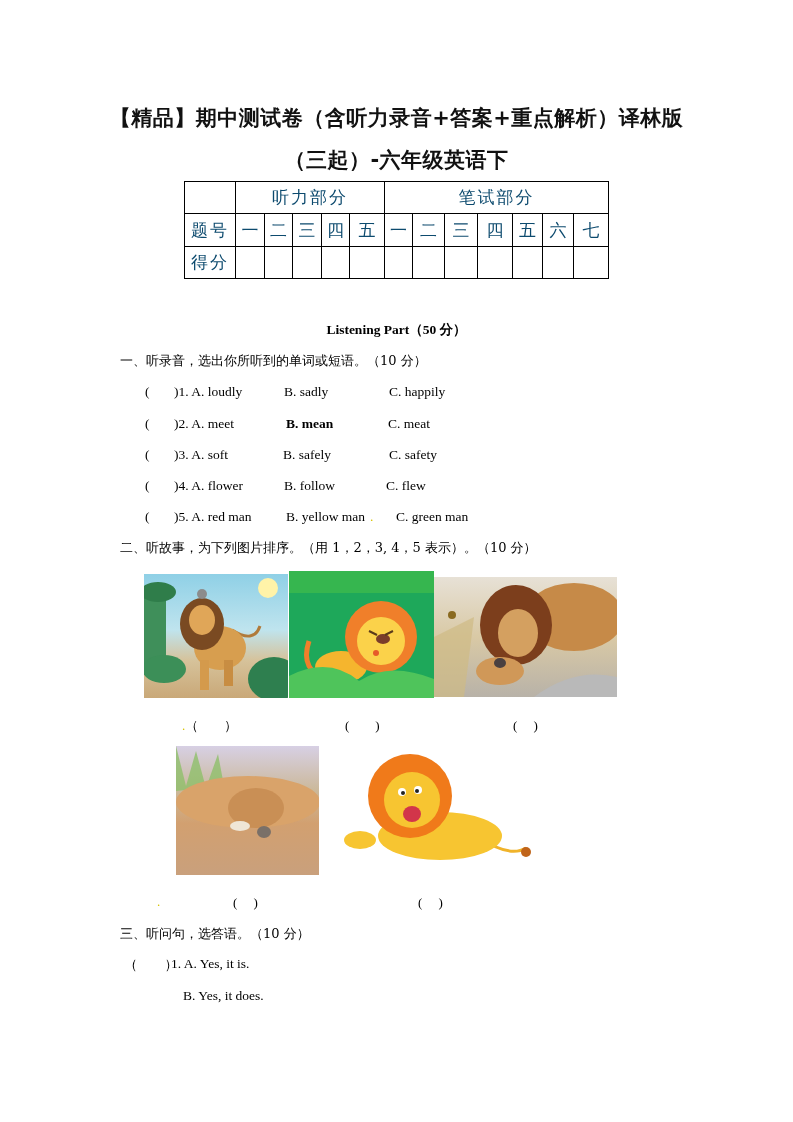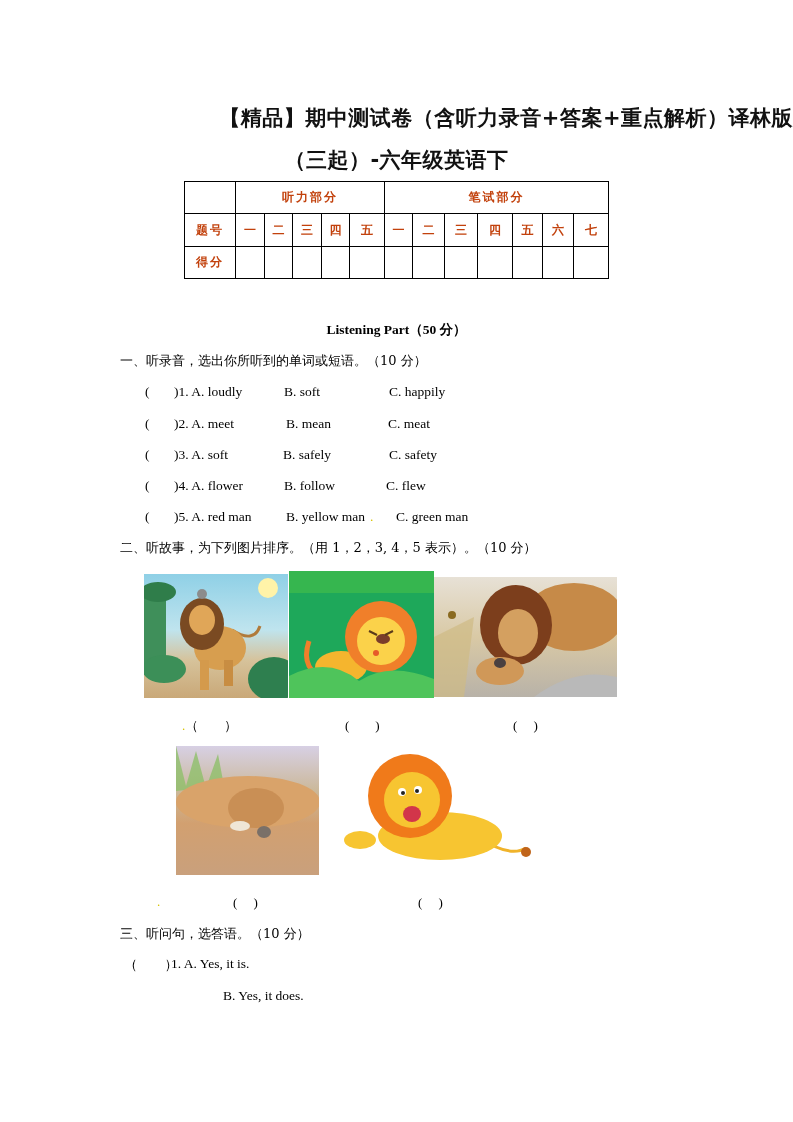--- a/index.html
+++ b/index.html
@@ -2,33 +2,33 @@
 <html><head>
 <meta charset="utf-8">
 <style>
   html, body { margin:0; padding:0; background:#ffffff; }
   body { width:793px; height:1122px; position:relative; overflow:hidden;
          font-family:"Liberation Serif","DejaVu Serif",serif; color:#000; }
   .abs { position:absolute; }
   .title { left:0; width:793px; text-align:center; font-family:"DejaVu Sans",sans-serif;
            font-size:21px; font-weight:bold; color:#111; letter-spacing:0.5px; }
   table.score { position:absolute; left:184px; top:181px; border-collapse:collapse;
-                font-family:"DejaVu Serif",serif; font-size:12px; color:#c2410c;font-weight:bold; }
+                font-family:"DejaVu Serif",serif; font-size:17px; color:#0c4a6e; }
   table.score td { border:1px solid #000; text-align:center; padding:0; height:31px; }
   .heading { font-size:13.5px; font-weight:bold; }
   .line { font-size:13.5px; white-space:nowrap; }
   .cn { font-family:"DejaVu Serif",serif; font-size:13px; }
   .pic { position:absolute; overflow:hidden; }
   .paren { font-size:13px; white-space:nowrap; }
   .dot-yellow { color:#d7c400; }
 </style>
 </head>
 <body>
 
-<div class="abs title" style="top:104px;text-align:right;">【精品】期中测试卷（含听力录音+答案+重点解析）译林版</div>
+<div class="abs title" style="top:104px;">【精品】期中测试卷（含听力录音+答案+重点解析）译林版</div>
 <div class="abs title" style="top:146px;">（三起）-六年级英语下</div>
 
 <table class="score">
   <colgroup>
     <col style="width:51px">
       <col style="width:29px">
       <col style="width:28px">
       <col style="width:29px">
       <col style="width:28px">
       <col style="width:35px">
@@ -79,26 +79,26 @@
 </tbody>
   </table>
 
 <div class="abs heading" style="left:0; width:793px; text-align:center; top:321px;">Listening Part（50 分）</div>
 
 <div class="abs line cn" style="left:120px; top:352px;">一、听录音，选出你所听到的单词或短语。（10 分）</div>
 
 <div>
   <div class="abs line" style="left:145px; top:384px;">(</div>
   <div class="abs line" style="left:174px; top:384px;">)1. A. loudly</div>
-  <div class="abs line" style="left:284px; top:384px;">B. soft</div>
+  <div class="abs line" style="left:284px; top:384px;">B. sadly</div>
   <div class="abs line" style="left:389px; top:384px;">C. happily</div>
 
   <div class="abs line" style="left:145px; top:416px;">(</div>
   <div class="abs line" style="left:174px; top:416px;">)2. A. meet</div>
-  <div class="abs line" style="left:286px; top:416px;">B. mean</div>
+  <div class="abs line" style="left:286px; top:416px;font-weight:bold;">B. mean</div>
   <div class="abs line" style="left:388px; top:416px;">C. meat</div>
 
   <div class="abs line" style="left:145px; top:447px;">(</div>
   <div class="abs line" style="left:174px; top:447px;">)3. A. soft</div>
   <div class="abs line" style="left:283px; top:447px;">B. safely</div>
   <div class="abs line" style="left:389px; top:447px;">C. safety</div>
 
   <div class="abs line" style="left:145px; top:478px;">(</div>
   <div class="abs line" style="left:174px; top:478px;">)4. A. flower</div>
   <div class="abs line" style="left:284px; top:478px;">B. follow</div>
@@ -189,13 +189,13 @@
   </svg>
 </div>
 
 <div class="abs paren dot-yellow" style="left:157px; top:894px;">.</div>
 <div class="abs paren" style="left:233px; top:894px;">(　 )</div>
 <div class="abs paren" style="left:418px; top:894px;">(　 )</div>
 
 <div class="abs line cn" style="left:120px; top:925px;">三、听问句，选答语。（10 分）</div>
 <div class="abs line" style="left:124px; top:956px;">（　　）</div>
 <div class="abs line" style="left:171px; top:956px;">1. A. Yes, it is.</div>
-<div class="abs line" style="left:183px; top:988px;margin-left:40px;">B. Yes, it does.</div>
+<div class="abs line" style="left:183px; top:988px;">B. Yes, it does.</div>
 
 </body></html>

